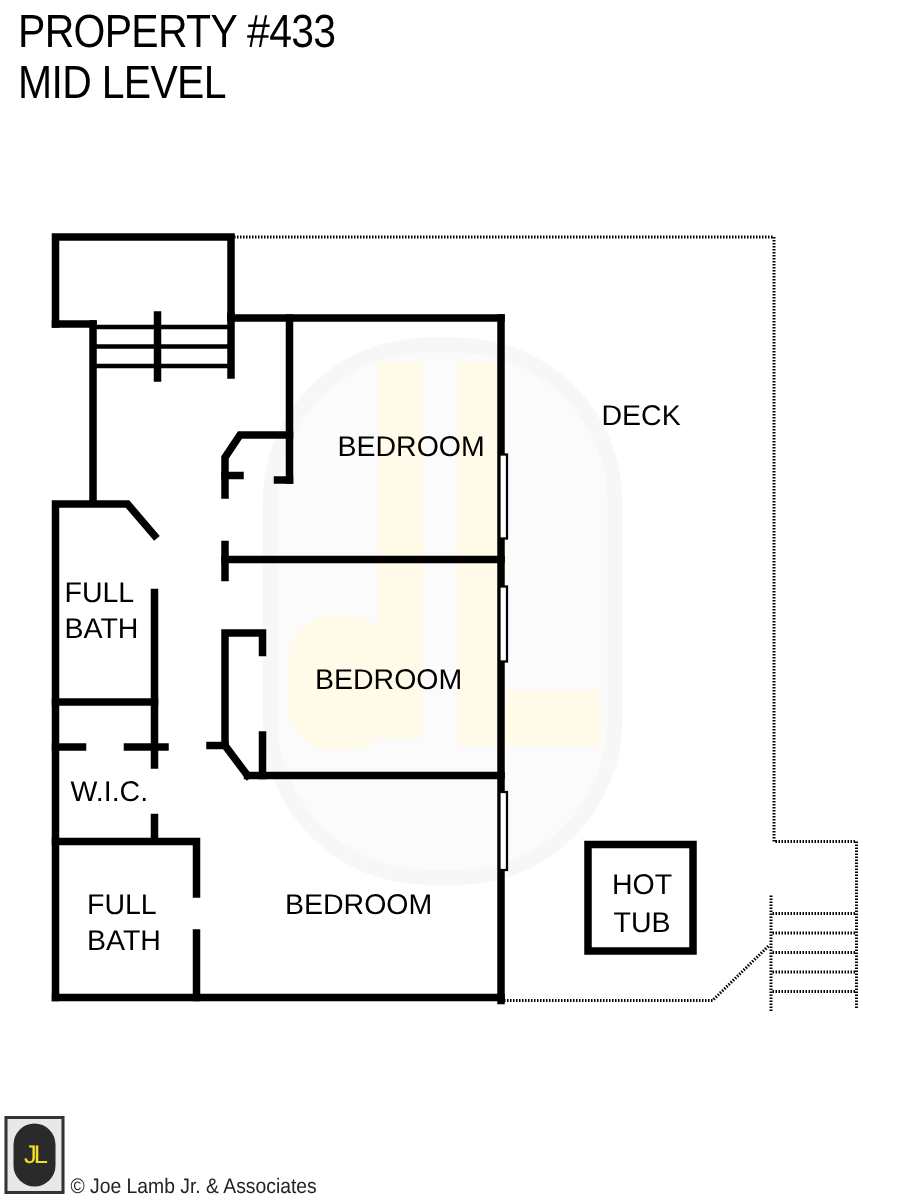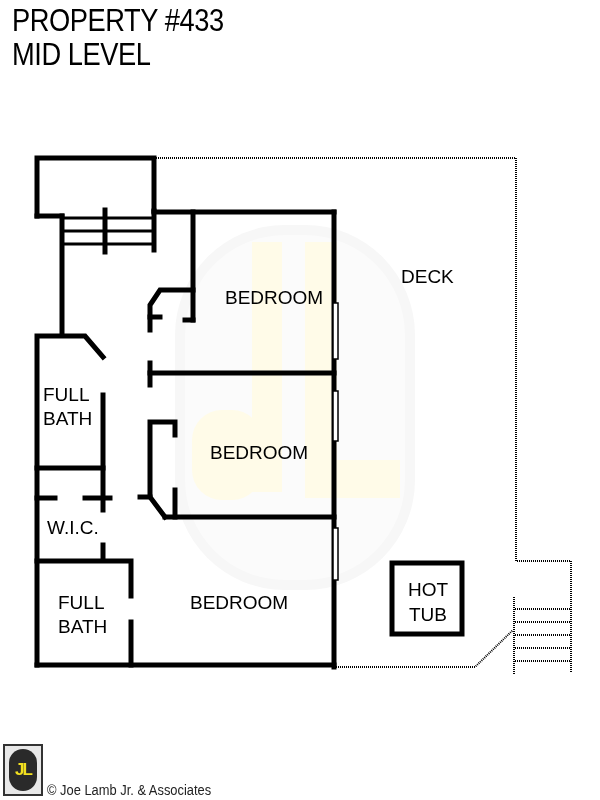--- a/index.html
+++ b/index.html
@@ -2,21 +2,21 @@
 <html><head>
   <meta charset="utf-8">
   <style>
     html, body { margin: 0; padding: 0; background: #ffffff; }
     body { width: 600px; height: 800px; position: relative; overflow: hidden; font-family: "Liberation Sans", sans-serif; }
     .title { position: absolute; left: 12px; top: 4px; font-size: 31px; line-height: 34px; color: #000; letter-spacing: -0.5px; transform: scaleX(0.88); transform-origin: left top; }
     svg.plan { position: absolute; left: 0; top: 0; }
     .lbl { font-family: "Liberation Sans", sans-serif; font-size: 19px; fill: #000; }
     .footer { position: absolute; left: 3px; top: 744px; width: 240px; height: 54px; }
     .logo { position: absolute; left: 0; top: 0; width: 40px; height: 52px; border: 2px solid #333; background: #e8e8e8; box-sizing: border-box; }
-    .logo-inner { position: absolute; left: 4px; top: 3px; width: 28px; height: 42px; border-radius: 14px; background: #2a2a2a; color: #f2e020; font-weight: bold; font-size: 17px; text-align: center; line-height: 42px; letter-spacing: -2px; }
+    .logo-inner { position: absolute; left: 4px; top: 3px; width: 28px; height: 42px; border-radius: 14px; background: #2a2a2a; color: #f2e020; font-weight: normal; font-size: 17px; text-align: center; line-height: 42px; letter-spacing: -2px; }
     .copyright { position: absolute; left: 44px; top: 38px; font-size: 14px; color: #222; white-space: nowrap; transform: scaleX(0.92); transform-origin: left top; }
   </style>
 </head>
 <body>
 
 <div class="title">
   <div>PROPERTY #433</div>
   <div>MID LEVEL</div>
 </div>
 

